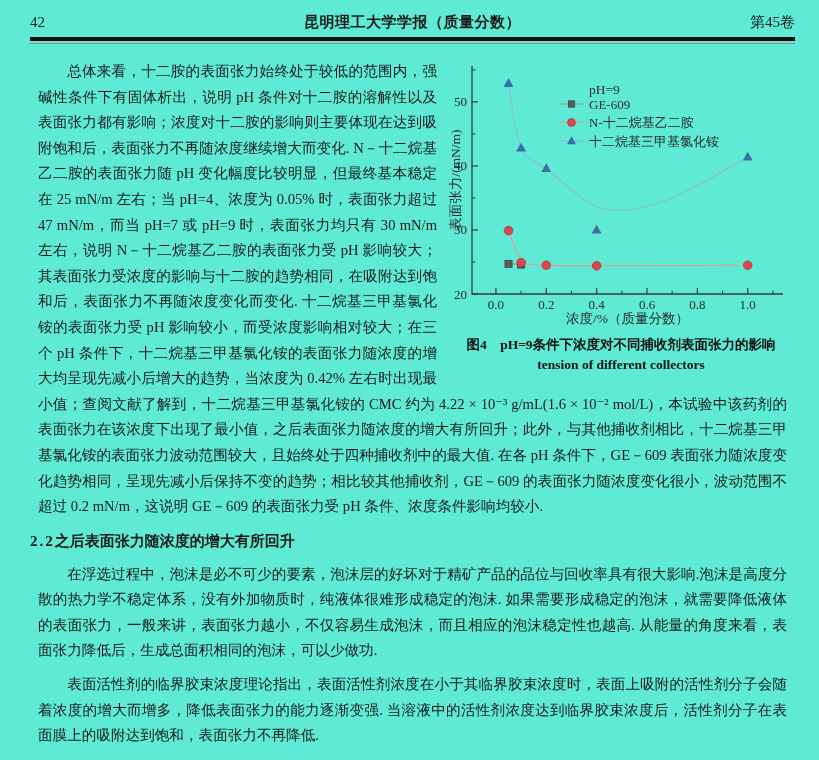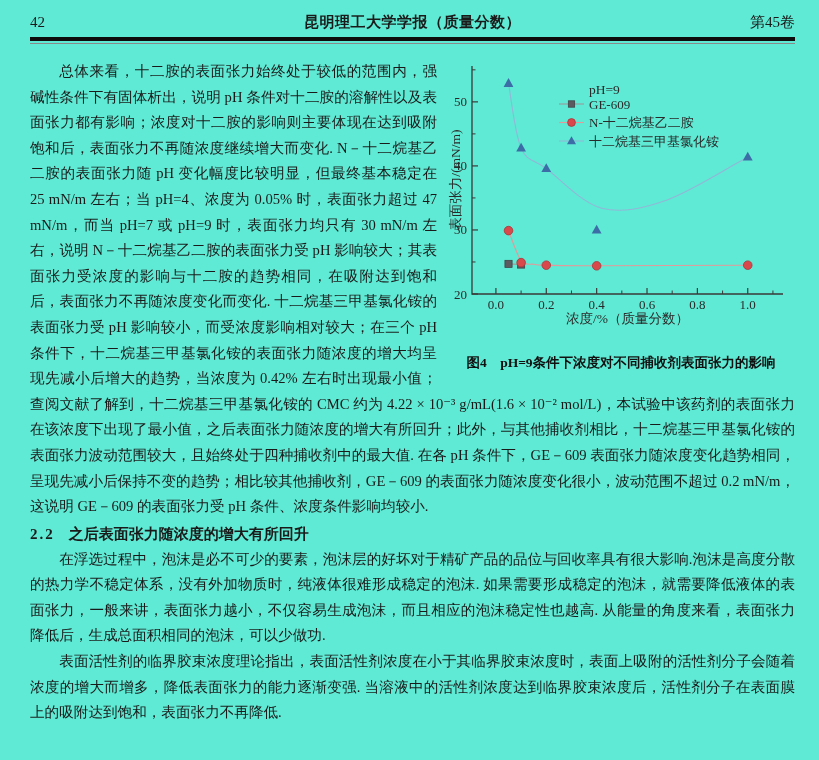--- a/index.html
+++ b/index.html
@@ -13,25 +13,25 @@
   .hdr .pageno{width:90px;}
   .hdr .jtitle{flex:1;text-align:center;font-weight:bold;letter-spacing:.5px;}
   .hdr .vol{width:90px;text-align:right;}
   .rule-thick{border-top:4px solid #0d0d0d;margin-top:5px;}
   .rule-thin{border-top:1px solid #8a8a8a;margin-top:2px;}
   main{margin-top:15px;}
   figure.fig{float:right;width:348px;margin:2px 0 6px 10px;}
   figure.fig svg{display:block;}
   svg text{font-family:"Liberation Serif","DejaVu Serif",serif;fill:#2a2a2a;}
   figcaption{text-align:center;font-weight:bold;color:#111;}
-  .cap-zh{font-size:13.5px;line-height:21px;margin-top:21px;}
+  .cap-zh{font-size:13.5px;line-height:21px;margin-top:3px;}
   .cap-en{font-size:13.5px;line-height:19px;}
-  p.para{margin:0;font-size:14.6px;line-height:25.6px;text-align:justify;text-indent:2em;}
+  p.para{margin:8px;font-size:14.6px;line-height:25.6px;text-align:justify;text-indent:2em;}
   h2.sec{margin:1px 0 0 0;font-size:15px;line-height:26px;font-weight:bold;}
-  h2.sec .num{margin-right:14px;letter-spacing:2px;}
+  h2.sec .num{letter-spacing:2px;}
 </style>
 </head>
 <body>
 
 <div class="page">
 
   <header class="hdr">
     <span class="pageno">42</span>
     <span class="jtitle">昆明理工大学学报（质量分数）</span>
     <span class="vol">第45卷</span>
@@ -107,20 +107,21 @@
             <line x1="112" y1="61.5" x2="137" y2="61.5" stroke="#e39a9a" stroke-width="1.1"></line>
             <circle cx="124.5" cy="61.5" r="3.9000000000000004" fill="#d9494c" stroke="#a83538" stroke-width="0.8"></circle>
             <text x="142" y="66.1" font-size="13">N-十二烷基乙二胺</text>
             <line x1="112" y1="80" x2="137" y2="80" stroke="#92b7d7" stroke-width="1.1"></line>
             <path d="M 124.5 75.2 L 120 83.2 L 129 83.2 Z" fill="#3c6da6"></path>
             <text x="142" y="84.6" font-size="13">十二烷基三甲基氯化铵</text>
           </g>
         </svg>
       <figcaption>
         <div class="cap-zh">图4　pH=9条件下浓度对不同捕收剂表面张力的影响</div>
+        <div class="cap-en">tension of different collectors</div>
       </figcaption>
     </figure>
 
     <p class="para">总体来看，十二胺的表面张力始终处于较低的范围内，强碱性条件下有固体析出，说明 pH 条件对十二胺的溶解性以及表面张力都有影响；浓度对十二胺的影响则主要体现在达到吸附饱和后，表面张力不再随浓度继续增大而变化. N－十二烷基乙二胺的表面张力随 pH 变化幅度比较明显，但最终基本稳定在 25 mN/m 左右；当 pH=4、浓度为 0.05% 时，表面张力超过 47 mN/m，而当 pH=7 或 pH=9 时，表面张力均只有 30 mN/m 左右，说明 N－十二烷基乙二胺的表面张力受 pH 影响较大；其表面张力受浓度的影响与十二胺的趋势相同，在吸附达到饱和后，表面张力不再随浓度变化而变化. 十二烷基三甲基氯化铵的表面张力受 pH 影响较小，而受浓度影响相对较大；在三个 pH 条件下，十二烷基三甲基氯化铵的表面张力随浓度的增大均呈现先减小后增大的趋势，当浓度为 0.42% 左右时出现最小值；查阅文献了解到，十二烷基三甲基氯化铵的 CMC 约为 4.22 × 10⁻³ g/mL(1.6 × 10⁻² mol/L)，本试验中该药剂的表面张力在该浓度下出现了最小值，之后表面张力随浓度的增大有所回升；此外，与其他捕收剂相比，十二烷基三甲基氯化铵的表面张力波动范围较大，且始终处于四种捕收剂中的最大值. 在各 pH 条件下，GE－609 表面张力随浓度变化趋势相同，呈现先减小后保持不变的趋势；相比较其他捕收剂，GE－609 的表面张力随浓度变化很小，波动范围不超过 0.2 mN/m，这说明 GE－609 的表面张力受 pH 条件、浓度条件影响均较小.</p>
 
     <h2 class="sec">
       <span class="num">2.2</span><span>之后表面张力随浓度的增大有所回升</span>
     </h2>
 
     <p class="para">在浮选过程中，泡沫是必不可少的要素，泡沫层的好坏对于精矿产品的品位与回收率具有很大影响.泡沫是高度分散的热力学不稳定体系，没有外加物质时，纯液体很难形成稳定的泡沫. 如果需要形成稳定的泡沫，就需要降低液体的表面张力，一般来讲，表面张力越小，不仅容易生成泡沫，而且相应的泡沫稳定性也越高. 从能量的角度来看，表面张力降低后，生成总面积相同的泡沫，可以少做功.</p>

